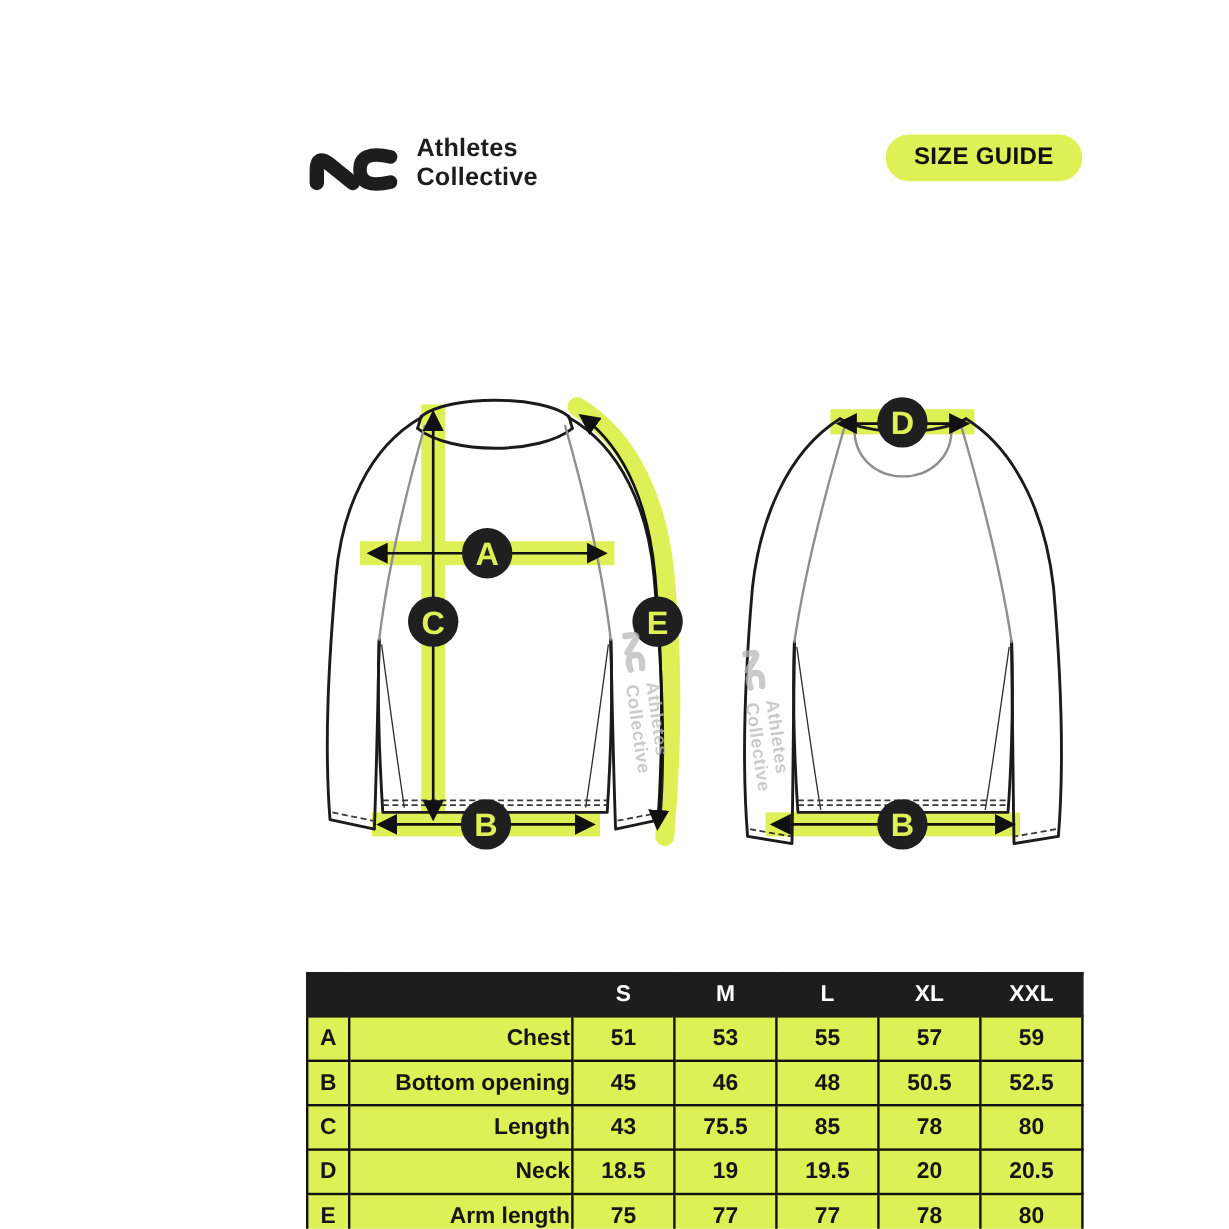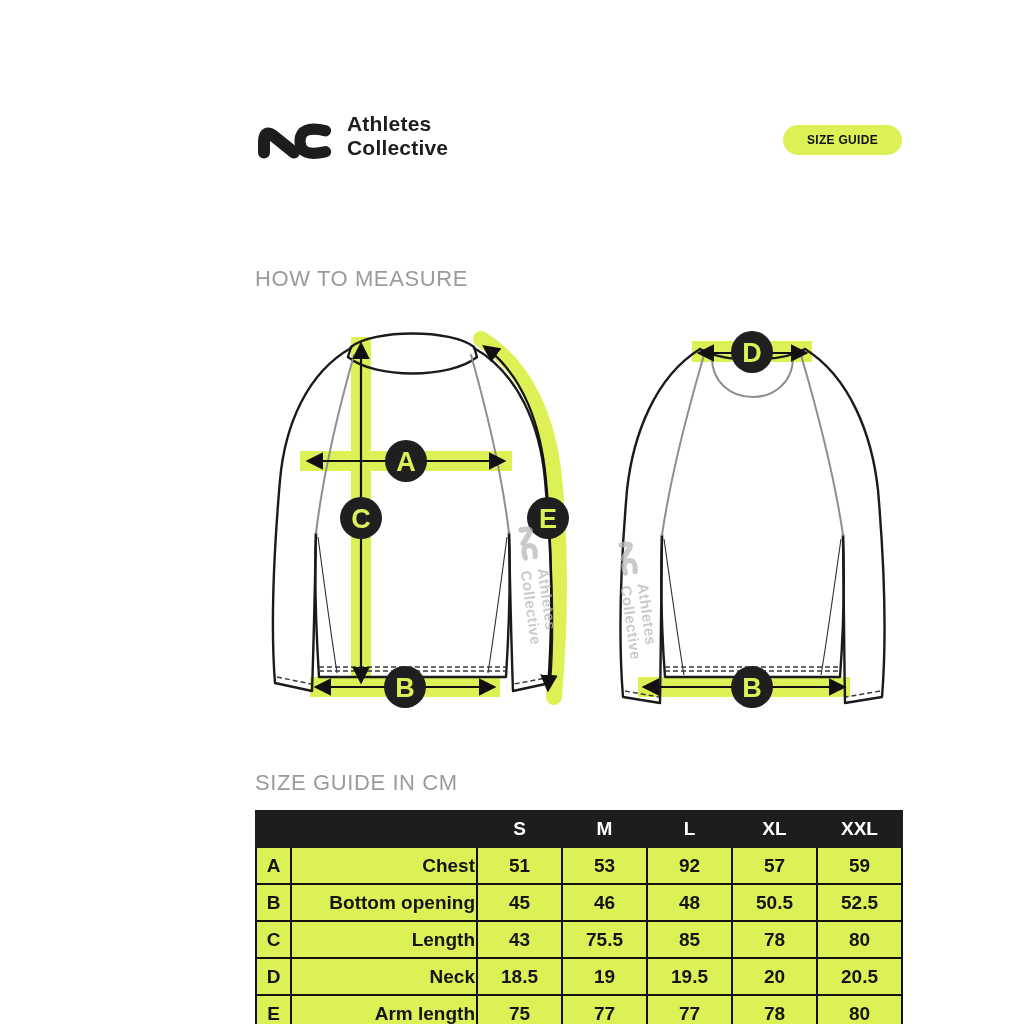--- a/index.html
+++ b/index.html
@@ -6,21 +6,21 @@
   body{
     width:1024px;height:1024px;background:#ffffff;overflow:hidden;
     font-family:"Liberation Sans", sans-serif;color:#151515;position:relative;
   }
   .page{position:absolute;left:255px;top:0;width:650px;height:796px;}
 
   
   .header{position:absolute;left:0;top:110px;width:647px;display:flex;justify-content:space-between;align-items:flex-start;}
   .brand{display:flex;align-items:center;gap:14px;}
   .brand-text{font-size:21px;line-height:24px;font-weight:600;letter-spacing:.2px;color:#1d1d1d;}
-  .badge{background:#ddf156;border-radius:20px;padding:8px 24px;font-size:12px;font-weight:800;letter-spacing:.3px;color:#101010;margin-top:15px;}
+  .badge{background:#ddf156;border-radius:20px;padding:8px 24px;font-size:20px;font-weight:800;letter-spacing:.3px;color:#101010;margin-top:2px;}
 
   
   .title{position:absolute;left:0;top:208px;font-size:32px;font-weight:800;letter-spacing:.2px;color:#0e0e0e;}
   .muted{color:#9b9b9b;font-size:22px;font-weight:400;letter-spacing:.6px;}
   .how{position:absolute;left:0;top:266px;}
   .cmhead{position:absolute;left:0;top:770px;}
 
   
   .diagram{position:absolute;left:0;top:325px;width:650px;height:412px;}
   .front-svg{position:absolute;left:0;top:0;}
@@ -64,21 +64,20 @@
         <path d="M 94 25 Q 60 17 60 39 Q 60 61 94 53" fill="none" stroke="#1d1d1d" stroke-width="15" stroke-linecap="round"></path>
       </svg>
       <div class="brand-text">
         <div>Athletes</div>
         <div>Collective</div>
       </div>
     </div>
     <div class="badge">SIZE GUIDE</div>
   </div>
 
-  <div class="muted how">HOW TO MEASURE</div>
 
   <div class="diagram">
 
     <svg class="front-svg" width="320" height="412" viewBox="0 0 320 412">
       <defs>
         <marker id="ah1" viewBox="0 0 10 10" refX="8" refY="5" markerWidth="8" markerHeight="8" orient="auto-start-reverse">
           <path d="M0 0 L10 5 L0 10 z" fill="#111"></path>
         </marker>
       </defs>
 
@@ -177,21 +176,20 @@
         <path d="M 12 54 L 12 40 Q 12 22 26 33 L 52 54" fill="none" stroke="#b9b9b9" stroke-width="16" stroke-linecap="round" stroke-linejoin="round"></path>
         <path d="M 94 25 Q 60 17 60 39 Q 60 61 94 53" fill="none" stroke="#b9b9b9" stroke-width="15" stroke-linecap="round"></path>
       </svg>
       <div class="wm-text">
         <div>Athletes</div>
         <div>Collective</div>
       </div>
     </div>
   </div>
 
-  <div class="muted cmhead">SIZE GUIDE IN CM</div>
 
   <table class="size-table">
     <colgroup>
       <col class="col-letter">
         <col class="col-label">
       <col class="col-size">
         <col class="col-size">
         <col class="col-size">
         <col class="col-size">
         <col class="col-size">
@@ -205,21 +203,21 @@
         <th class="size-h">XL</th>
         <th class="size-h">XXL</th>
       </tr>
     </thead>
     <tbody>
       <tr>
         <td>A</td>
         <td class="c-label">Chest</td>
         <td>51</td>
         <td>53</td>
-        <td>92</td>
+        <td>55</td>
         <td>57</td>
         <td>59</td>
       </tr>
       <tr>
         <td>B</td>
         <td class="c-label">Bottom opening</td>
         <td>45</td>
         <td>46</td>
         <td>48</td>
         <td>50.5</td>

